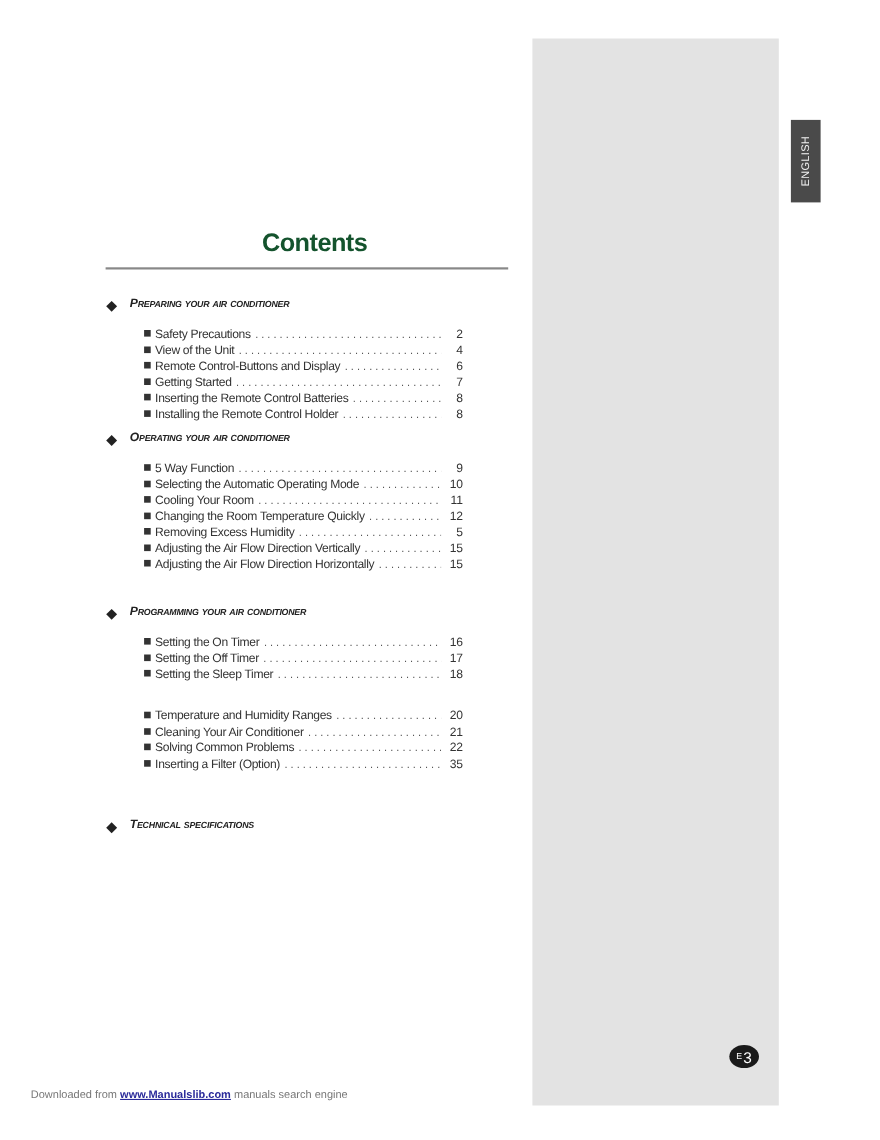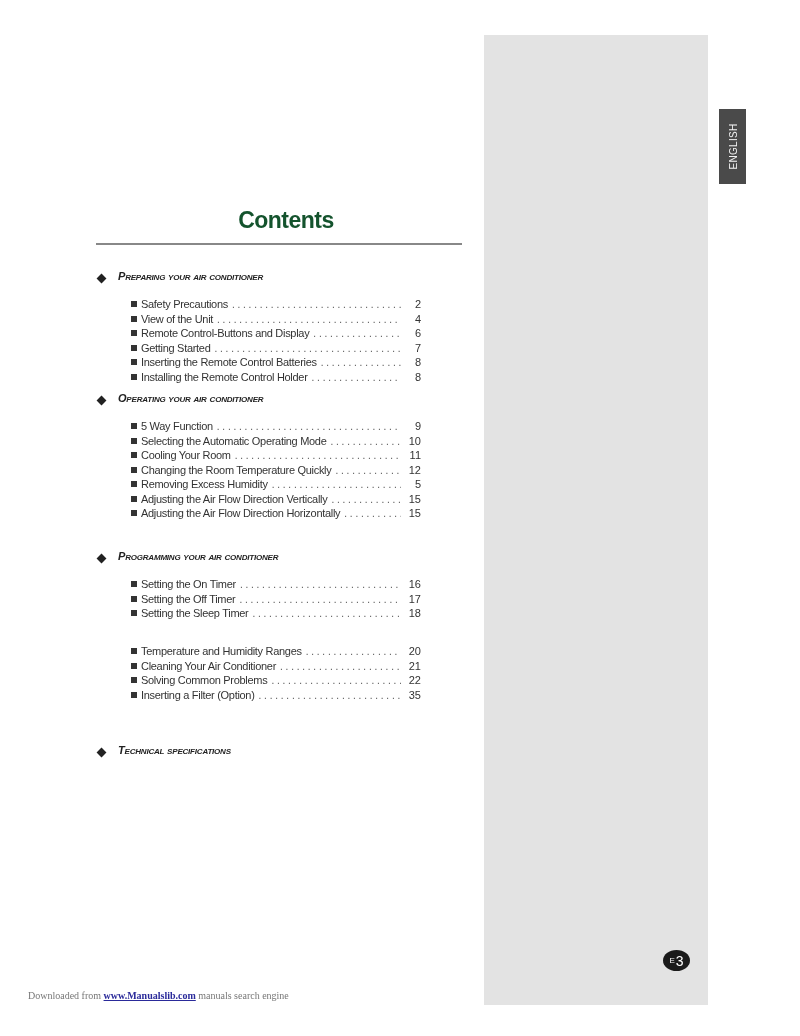--- a/index.html
+++ b/index.html
@@ -151,21 +151,21 @@
       font-size: 8px;
       margin-right: 1px;
     }
     .page-badge .num {
       font-size: 14px;
     }
     .footer {
       position: absolute;
       left: 28px;
       top: 990px;
-      font-family: Liberation Serif, serif;
+      font-family: Liberation Sans, sans-serif;
       font-size: 10px;
       color: #777;
     }
     .footer a {
       color: #2a2a9a;
       text-decoration: underline;
       font-weight: bold;
     }
   </style>
 </head>

